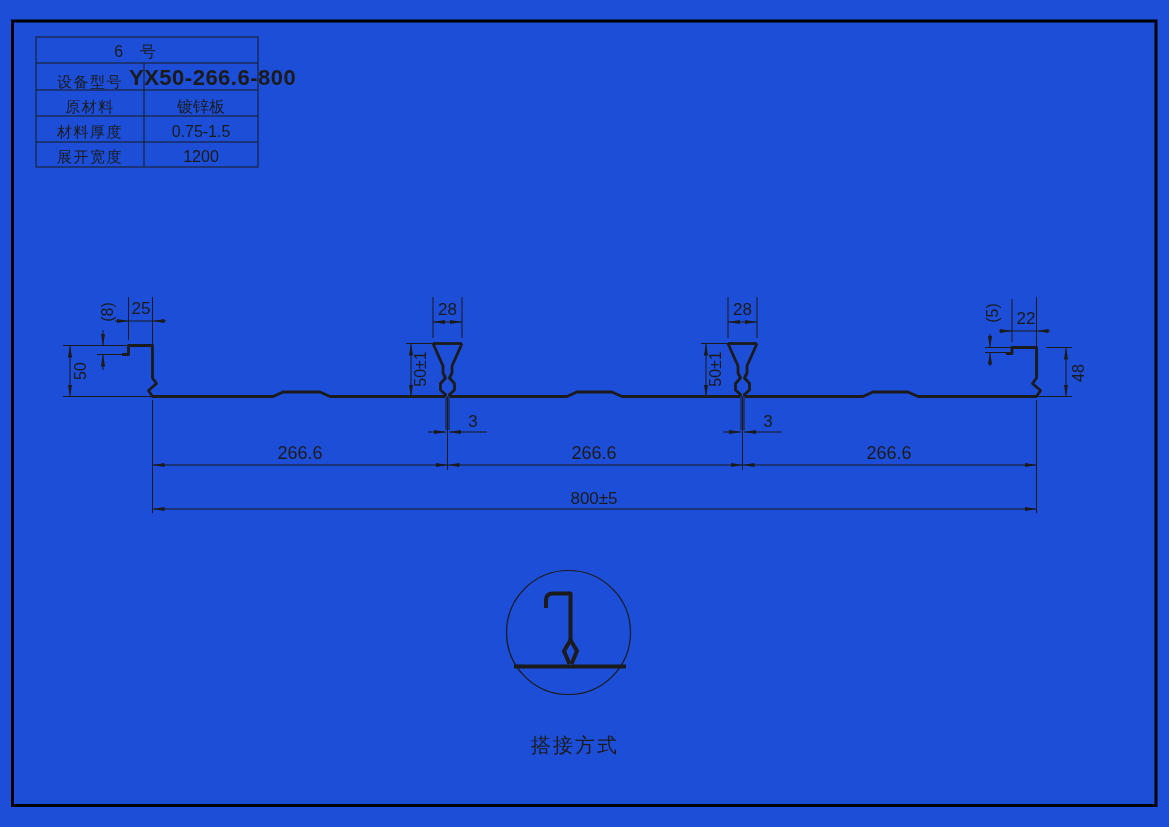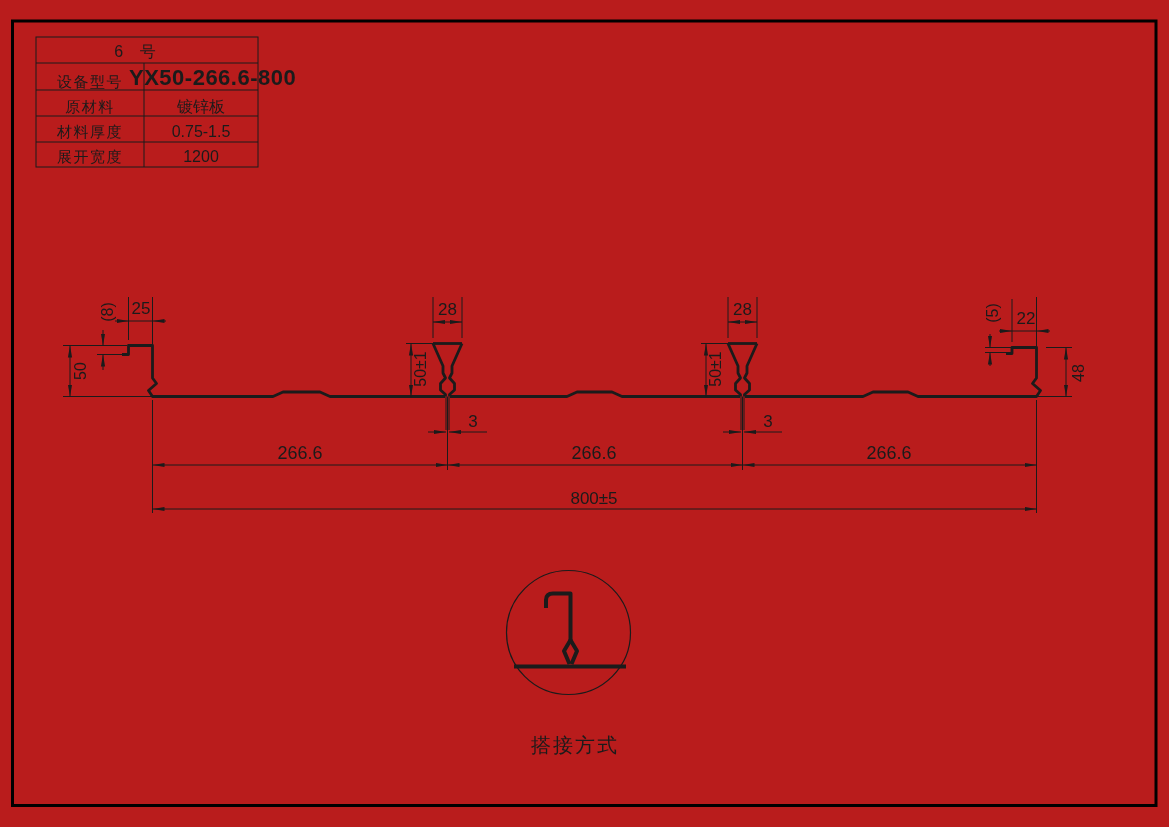--- a/index.html
+++ b/index.html
@@ -1,19 +1,19 @@
 <!DOCTYPE html>
 <html><head>
 <meta charset="utf-8">
 <style>
   html,body{margin:0;padding:0;background:#ffffff;}
   .page{
     position:relative;
     width:1169px;height:827px;
-    background:#b91c1c;
+    background:#1d4ed8;
     font-family:"Liberation Sans", sans-serif;
     overflow:hidden;
   }
   svg{position:absolute;left:0;top:0;}
   svg text{fill:#1b1b1b;}
   .thick{stroke:#1b1b1b;stroke-width:2.8;fill:none;stroke-linejoin:round;stroke-linecap:butt;}
   .thin{stroke:#1b1b1b;stroke-width:1;fill:none;}
   .border{stroke:#000;stroke-width:3;fill:none;}
   .tline{stroke:#1b1b1b;stroke-width:1.2;fill:none;}
   .dimtxt{font-size:17px;}

